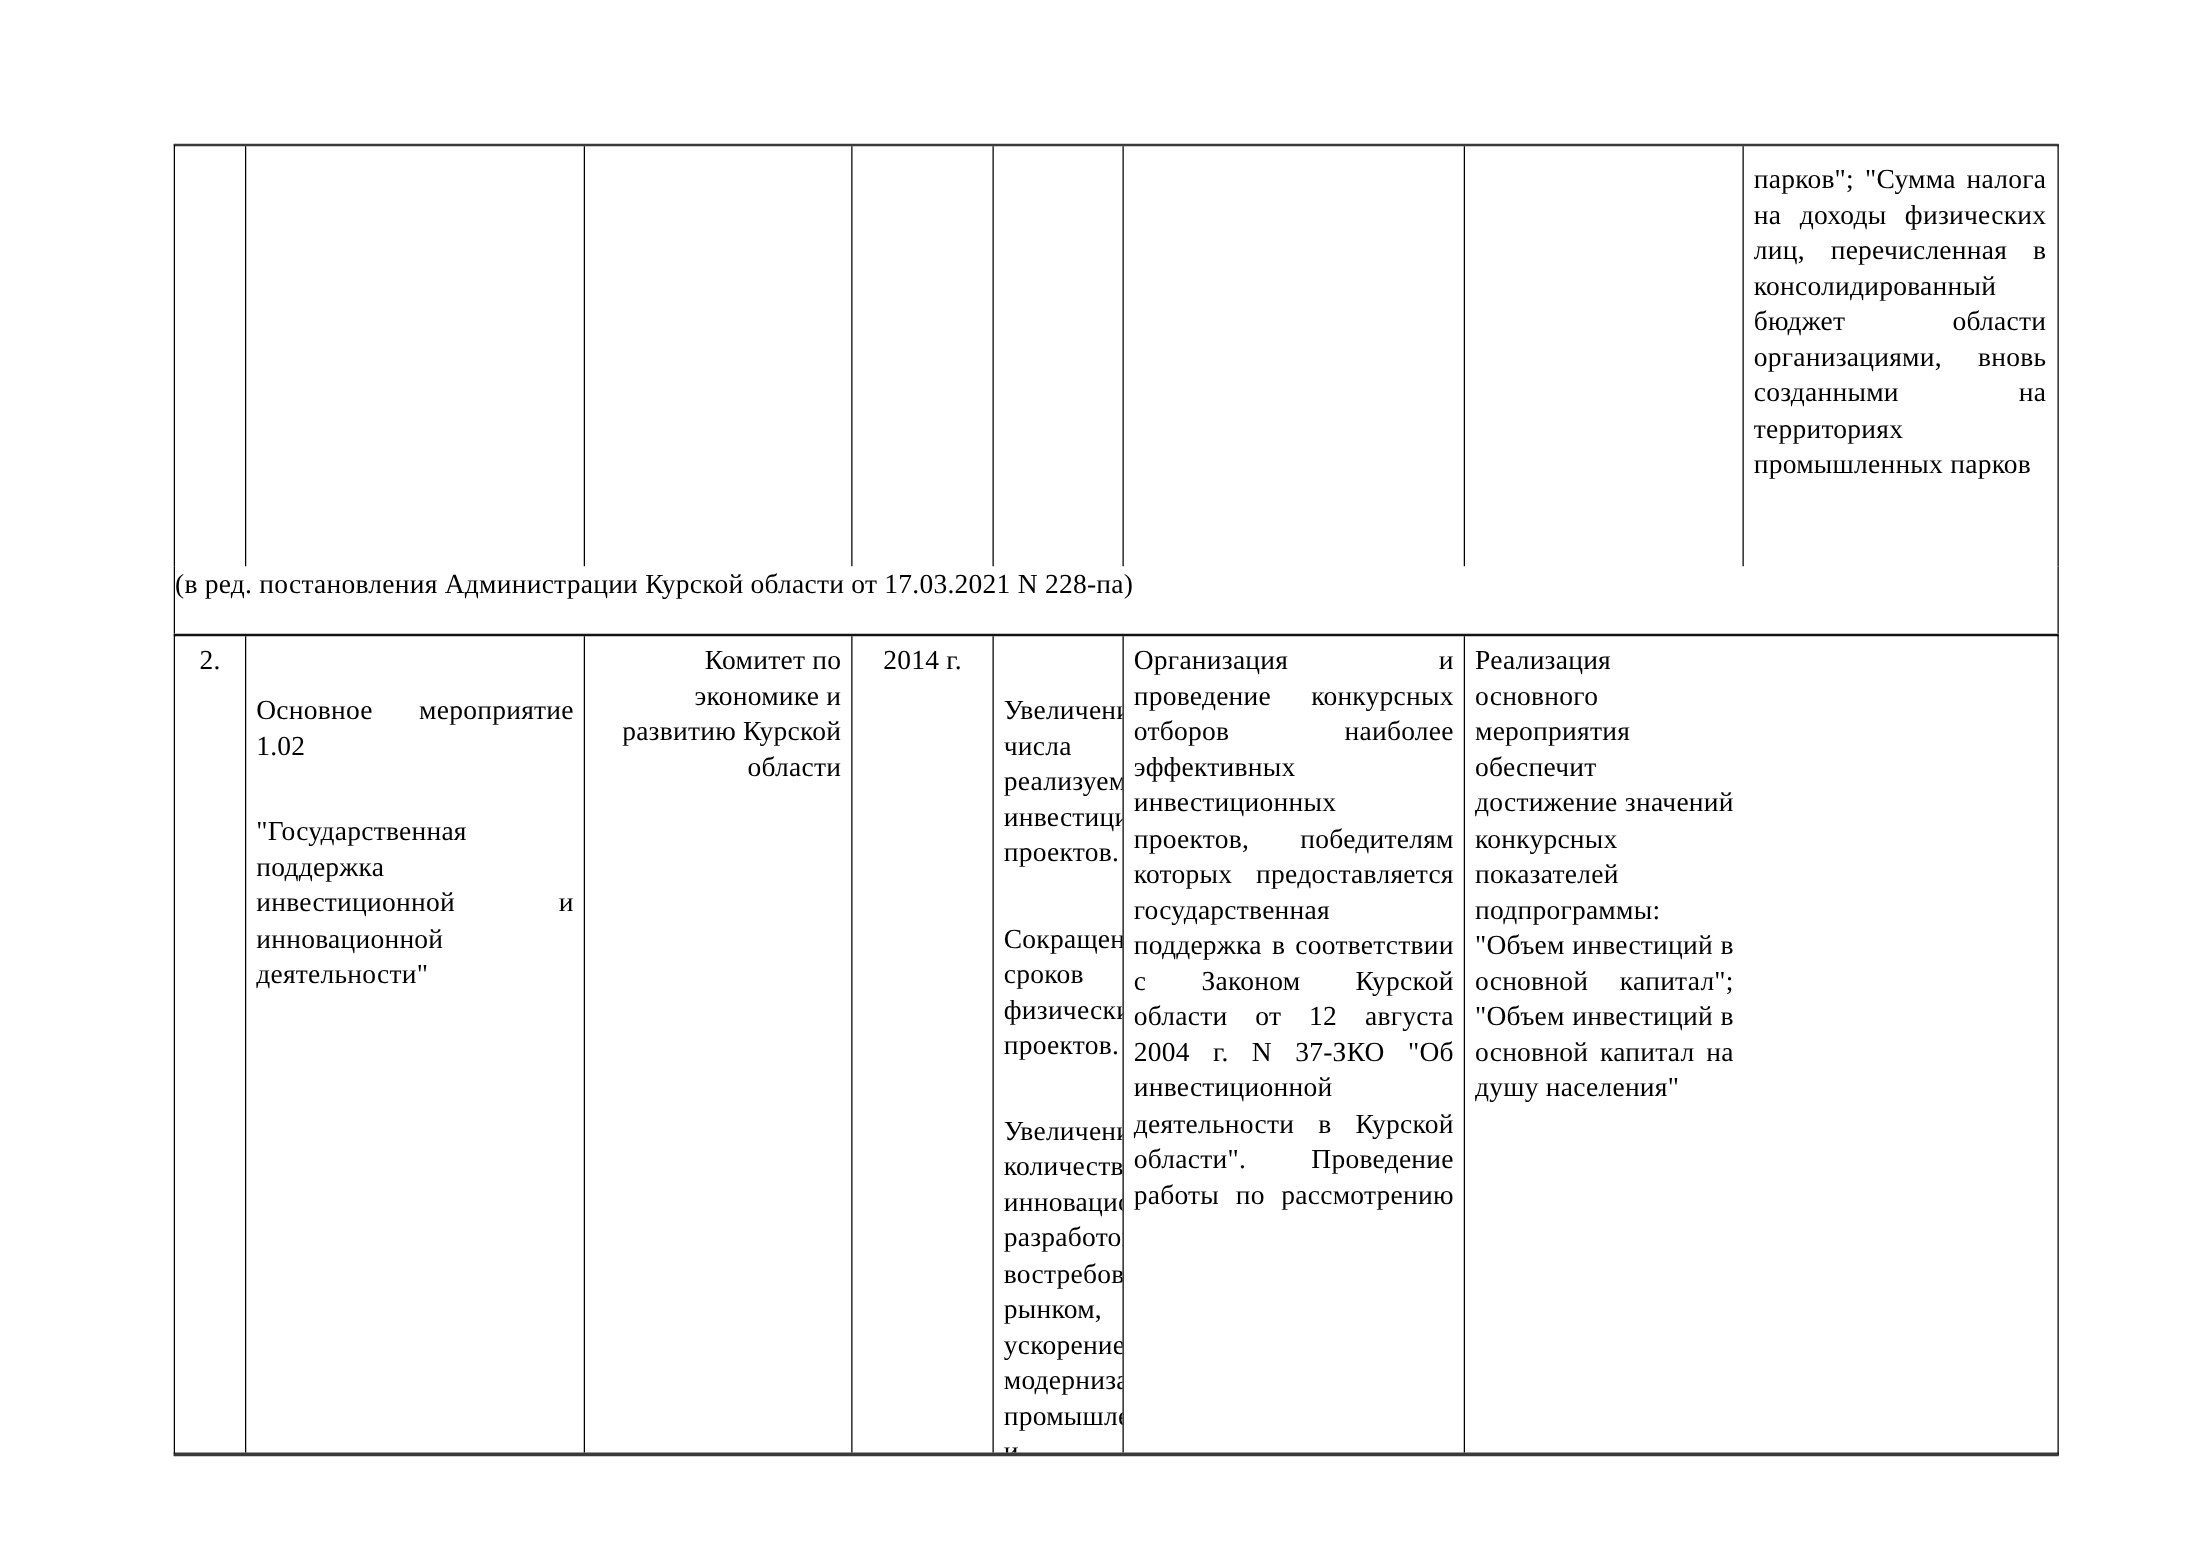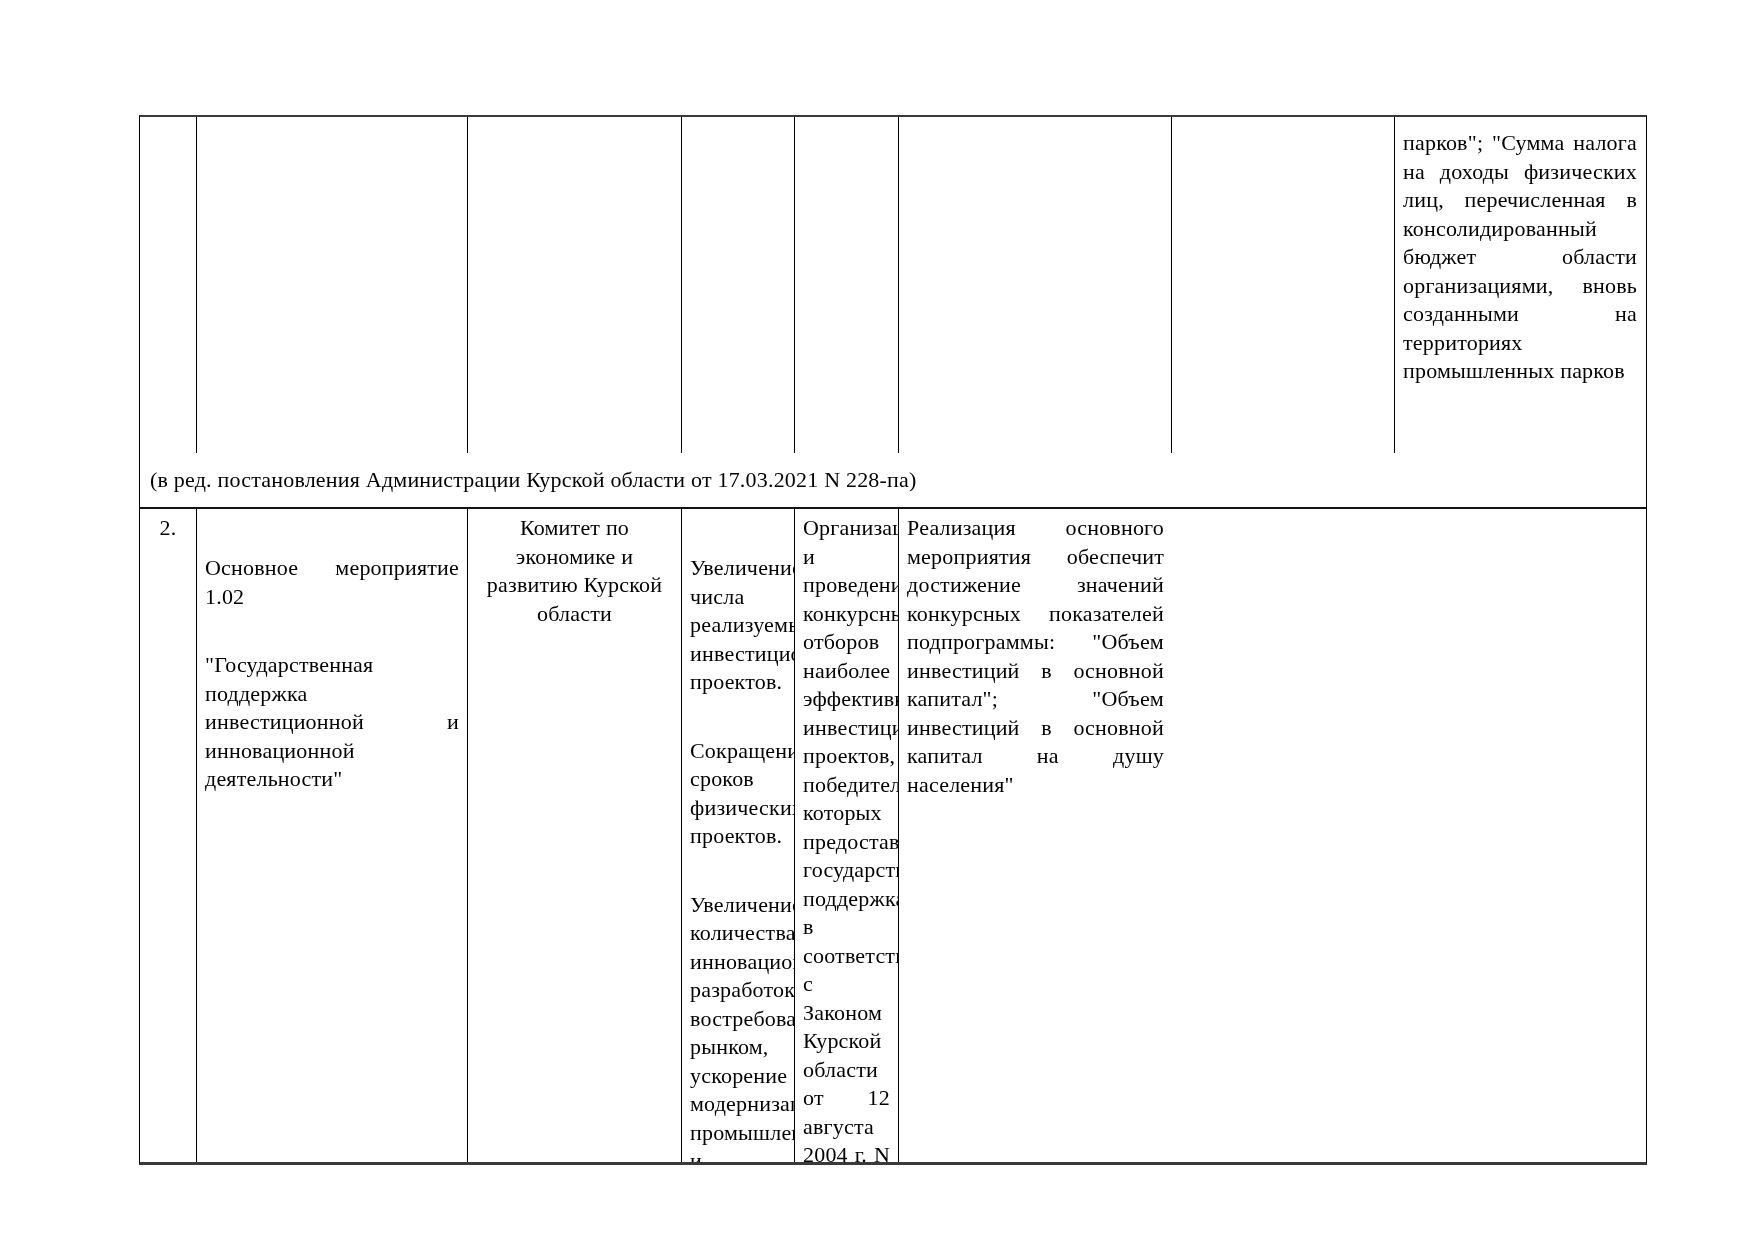--- a/index.html
+++ b/index.html
@@ -48,29 +48,29 @@
     box-sizing: border-box;
     border-right: 1.5px solid #000;
     padding: 5px 8px;
     overflow: hidden;
   }
   .cell:last-child {
     border-right: none;
   }
   .just { text-align: justify; }
   .just-last { text-align: justify; text-align-last: justify; }
-  .left { text-align: center; }
+  .left { text-align: right; }
   .center { text-align: center; }
   .pad-top { padding-top: 12px; }
   .par { text-align: justify; margin-top: 40px; }
   .amendment {
     height: 54px;
     display: flex;
-    align-items: center;
-    padding-left: 10px;
+    align-items: flex-start;
+    padding-left: 0;
     box-sizing: border-box;
   }
 </style>
 </head>
 <body>
 
 <div class="doc">
 
   <div class="band tbl frag-top">
     <div class="cell"></div>
@@ -95,20 +95,23 @@
     </div>
     <div class="cell">
       <div>
           <div class="par">Основное мероприятие 1.02</div>
           <div class="par">"Государственная поддержка инвестиционной и инновационной деятельности"</div>
         </div>
     </div>
     <div class="cell left">
       <div>Комитет по экономике и развитию Курской области</div>
     </div>
+    <div class="cell center">
+      <div>2014 г.</div>
+    </div>
     <div class="cell">
       <div>
           <div class="par">Увеличение числа реализуемых инвестиционных проектов.</div>
           <div class="par">Сокращение сроков физических проектов.</div>
           <div class="par">Увеличение количества инновационных разработок, востребованных рынком, ускорение модернизации промышленности и агропромышленного комплекса Курской области, содействие развитию интеллектуального потенциала региона</div>
         </div>
     </div>
     <div class="cell just-last">
       <div>Организация и проведение конкурсных отборов наиболее эффективных инвестиционных проектов, победителям которых предоставляется государственная поддержка в соответствии с Законом Курской области от 12 августа 2004 г. N 37-ЗКО "Об инвестиционной деятельности в Курской области". Проведение работы по рассмотрению</div>
     </div>

